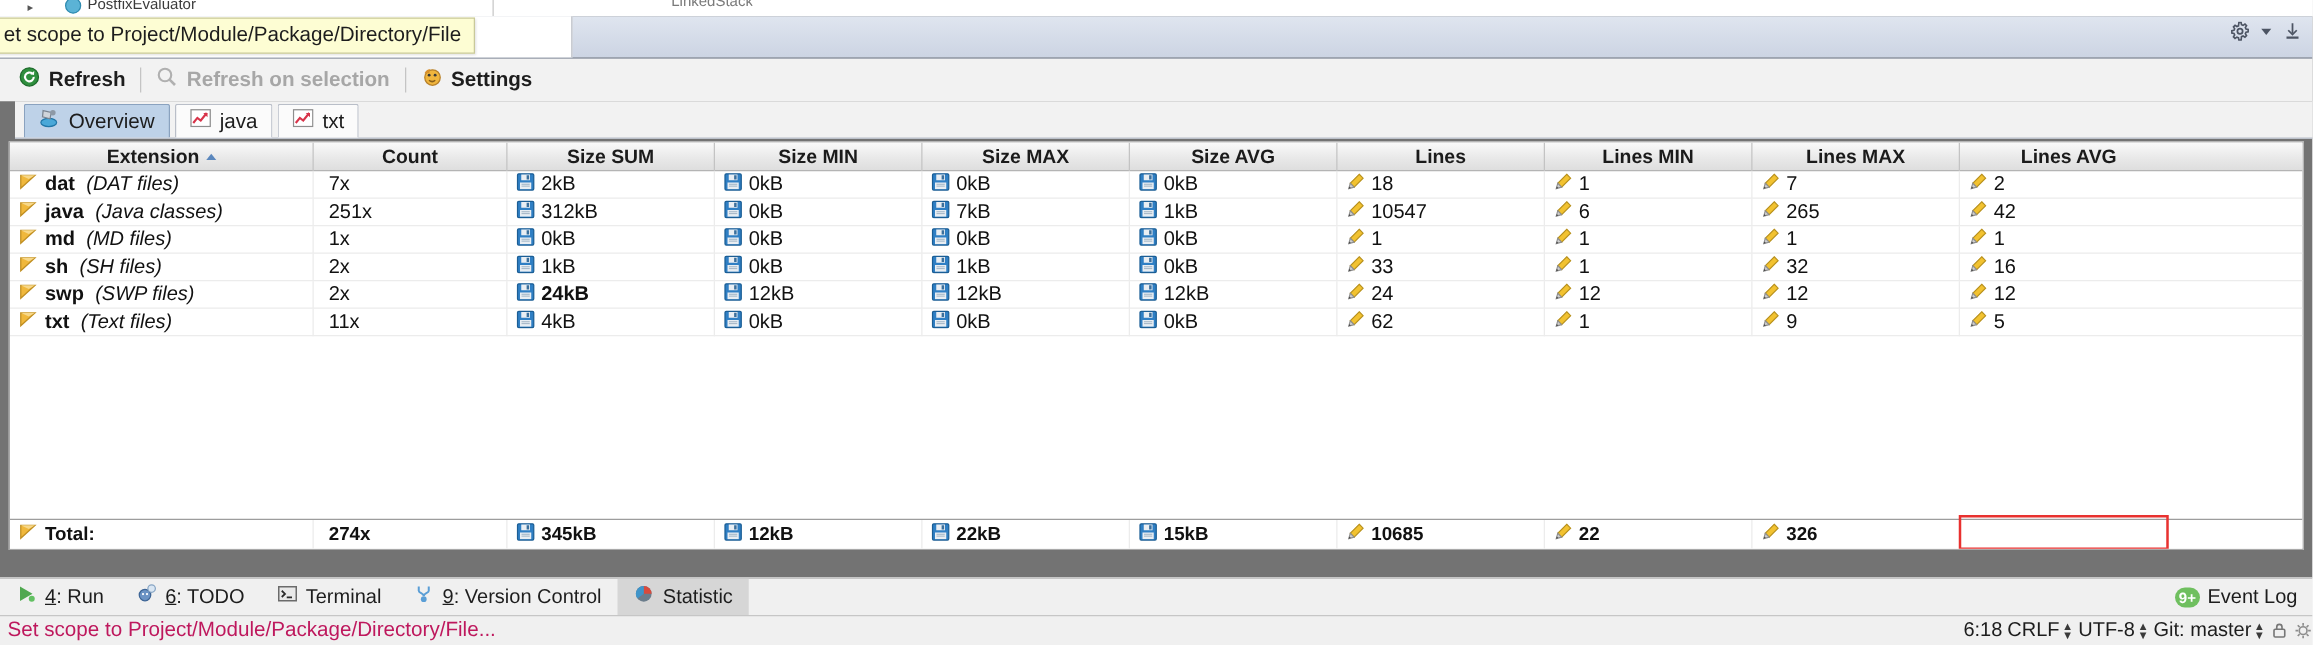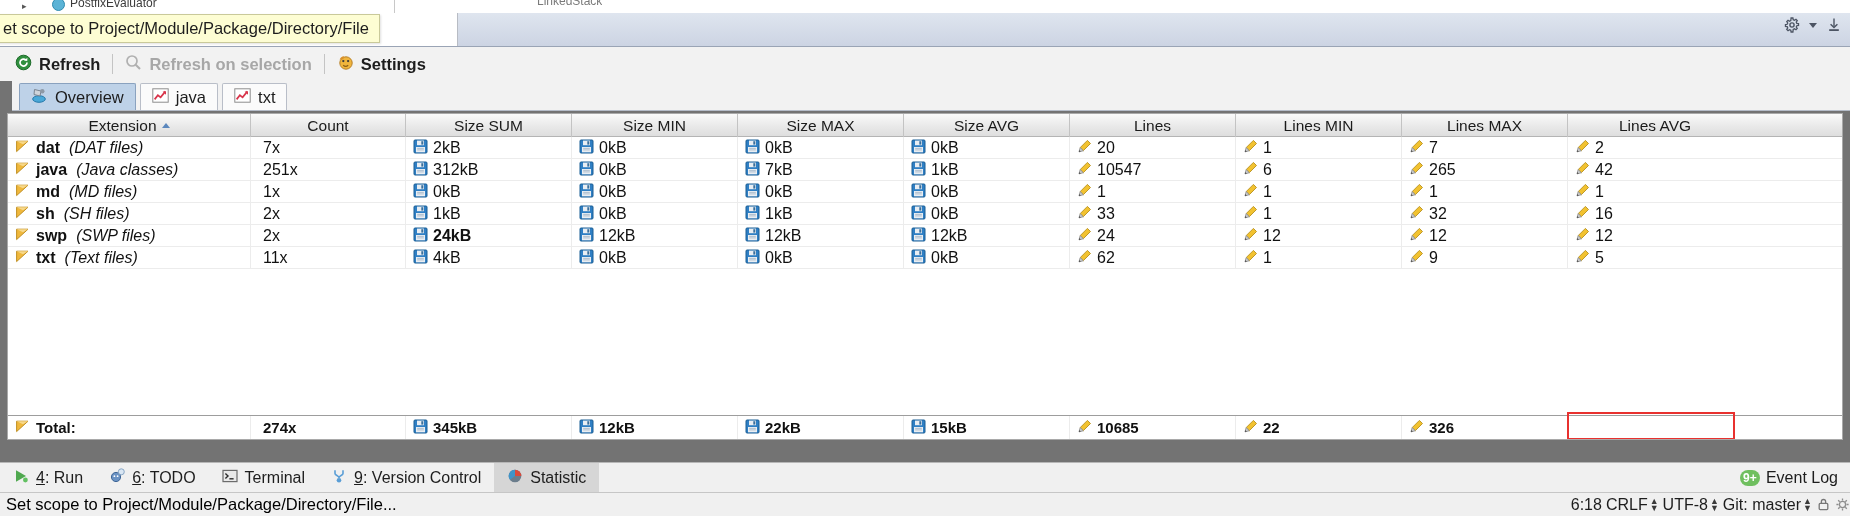--- a/index.html
+++ b/index.html
@@ -129,20 +129,21 @@
     position: absolute; left: 7px; top: 100px;
     width: 1836px; height: 327px;
     background: #ffffff;
     border: 1px solid #a9a9a9;
     overflow: hidden;
   }
   .thead {
     display: flex; height: 23px;
     background: linear-gradient(to bottom, #fafafa 0%, #e9e9e9 55%, #dedede 100%);
     border-bottom: 1px solid #b4b4b4;
+    font-weight: bold;
   }
   .th {
     display: flex; align-items: center; justify-content: center;
     font-size: 15.5px; color: #1b1b1b;
     border-right: 1px solid #c3c3c3;
     position: relative;
     height: 23px;
     cursor: default;
   }
   .th:last-child { border-right: none; }
@@ -219,21 +220,21 @@
   }
 
   
   .statusbar {
     position: absolute; left: 0; top: 492px; width: 1850px; height: 24px;
     background: #f0f0f0;
     border-top: 1px solid #c6c6c6;
     display: flex; align-items: center;
   }
   .status-msg {
-    font-size: 16.5px; color: #000000; padding-left: 6px; white-space: nowrap; text-align: right;
+    font-size: 16.5px; color: #be185d; padding-left: 6px; white-space: nowrap; text-align: right;
   }
   .status-right {
     margin-left: auto; display: flex; align-items: center; gap: 4px;
     font-size: 16px; color: #1d1d1d; white-space: nowrap;
   }
   .stepper {
     display: inline-block; margin-left: 2px; line-height: 7px;
     font-size: 9px; color: #3a3a3a; vertical-align: middle;
   }
   .status-item { display: flex; align-items: center; cursor: default; }
@@ -447,21 +448,21 @@
                   <line x1="4.2" y1="10.9" x2="10.8" y2="10.9" stroke="#9fb3c4" stroke-width="0.8"></line>
                 </svg></span>
               <span class="cell-txt">0kB</span>
             </div>
             <div class="td" style="width: 166px;">
               <span class="ico"><svg width="15" height="15" viewBox="0 0 15 15">
                   <path d="M10.4 1.4l3.1 3.1-7.2 7.2-3.1-3.1z" fill="#f2c230" stroke="#b8911e" stroke-width="0.9"></path>
                   <path d="M3.2 8.6l3.1 3.1-4.3 1.2z" fill="#cfcfcf" stroke="#8f8f8f" stroke-width="0.9"></path>
                   <path d="M1.9 12.9l.5-1.8 1.3 1.3z" fill="#4a4a4a"></path>
                 </svg></span>
-              <span class="cell-txt">20</span>
+              <span class="cell-txt">18</span>
             </div>
             <div class="td" style="width: 166px;">
               <span class="ico"><svg width="15" height="15" viewBox="0 0 15 15">
                   <path d="M10.4 1.4l3.1 3.1-7.2 7.2-3.1-3.1z" fill="#f2c230" stroke="#b8911e" stroke-width="0.9"></path>
                   <path d="M3.2 8.6l3.1 3.1-4.3 1.2z" fill="#cfcfcf" stroke="#8f8f8f" stroke-width="0.9"></path>
                   <path d="M1.9 12.9l.5-1.8 1.3 1.3z" fill="#4a4a4a"></path>
                 </svg></span>
               <span class="cell-txt">1</span>
             </div>
             <div class="td" style="width: 166px;">

